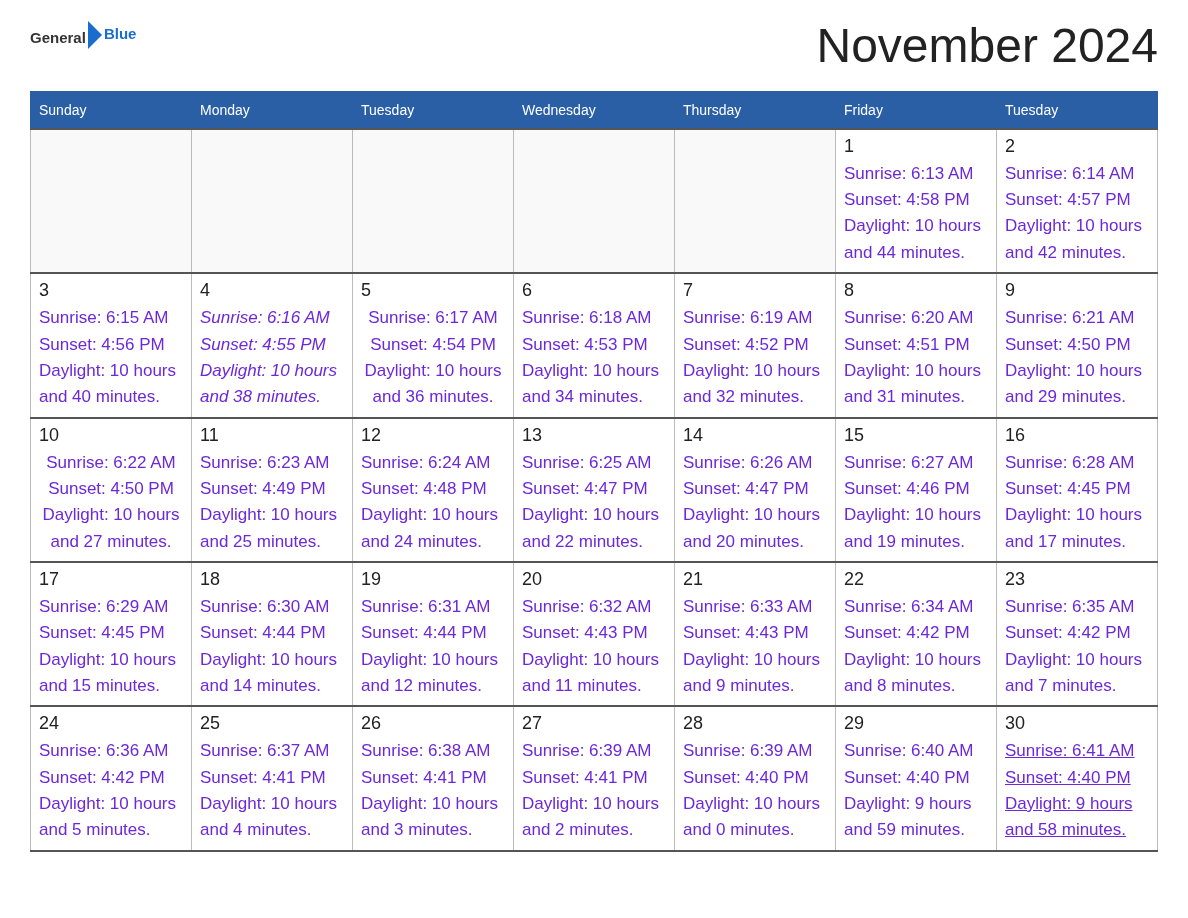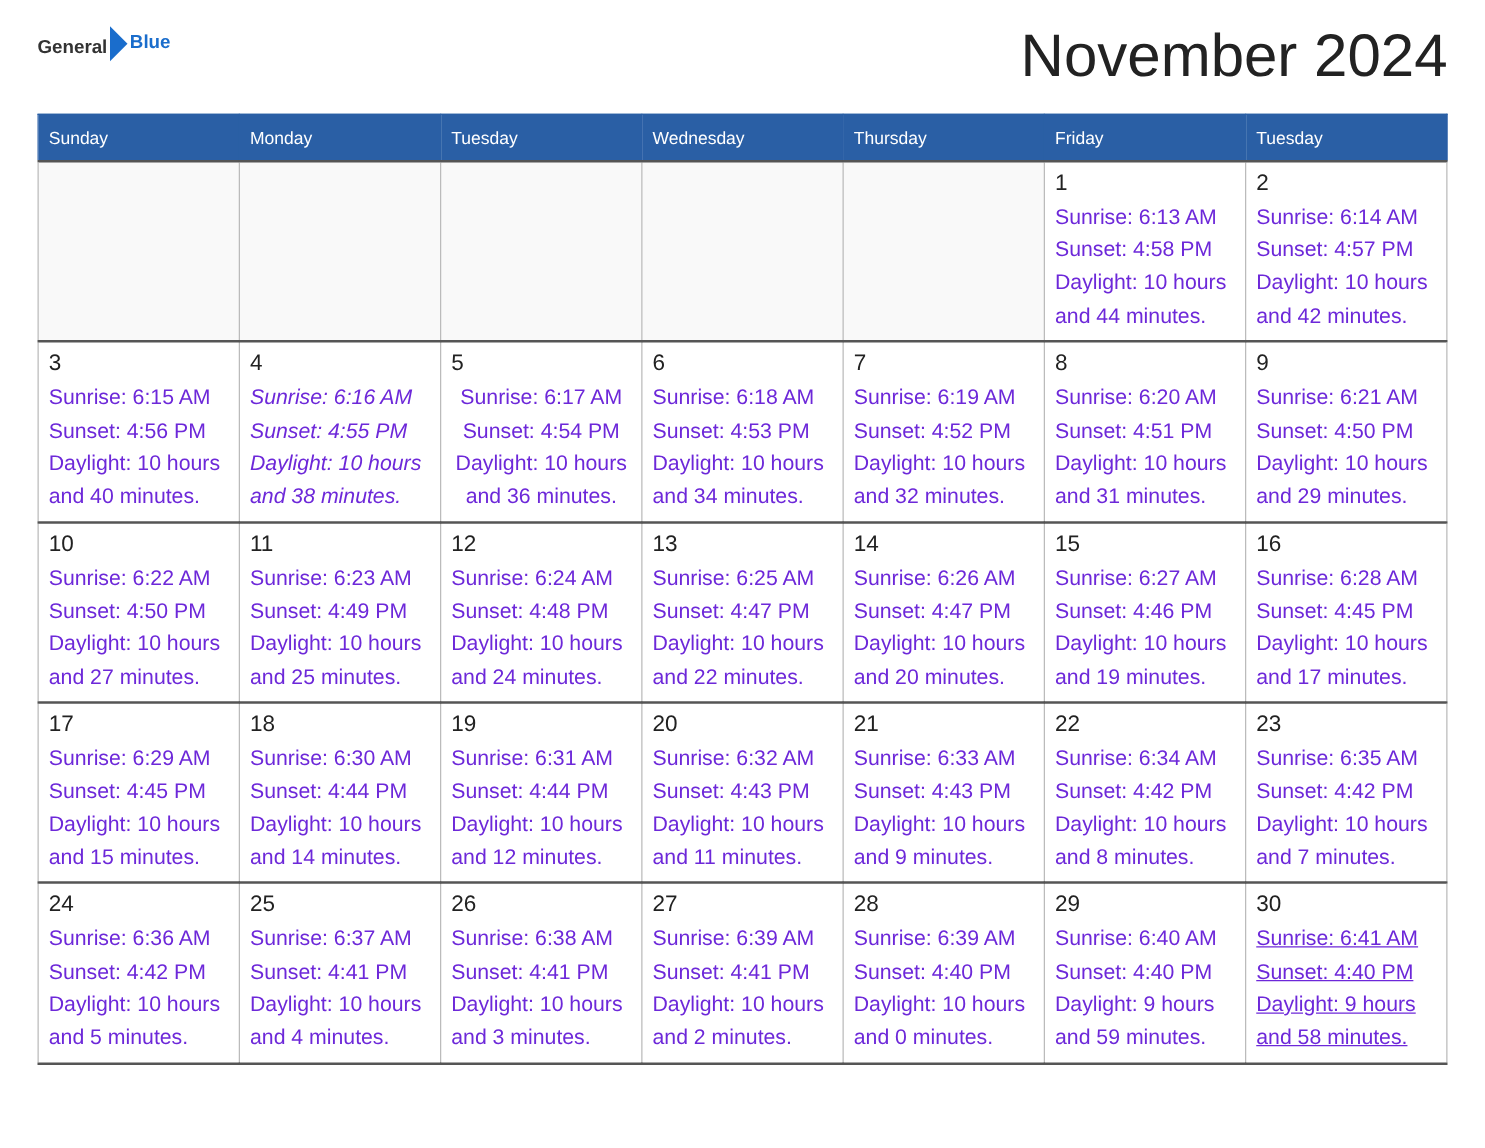--- a/index.html
+++ b/index.html
@@ -184,21 +184,21 @@
         <td>
           <span class="day-number">9</span>
           <div class="day-info" style="white-space: pre-line;">Sunrise: 6:21 AM
 Sunset: 4:50 PM
 Daylight: 10 hours and 29 minutes.</div>
         </td>
       </tr>
       <tr class="row-separator">
         <td>
           <span class="day-number">10</span>
-          <div class="day-info" style="white-space: pre-line;">Sunrise: 6:22 AM
+          <div class="day-info" style="white-space: pre-line; text-align: center;">Sunrise: 6:22 AM
 Sunset: 4:50 PM
 Daylight: 10 hours and 27 minutes.</div>
         </td>
         <td>
           <span class="day-number">11</span>
           <div class="day-info" style="white-space: pre-line;">Sunrise: 6:23 AM
 Sunset: 4:49 PM
 Daylight: 10 hours and 25 minutes.</div>
         </td>
         <td>

